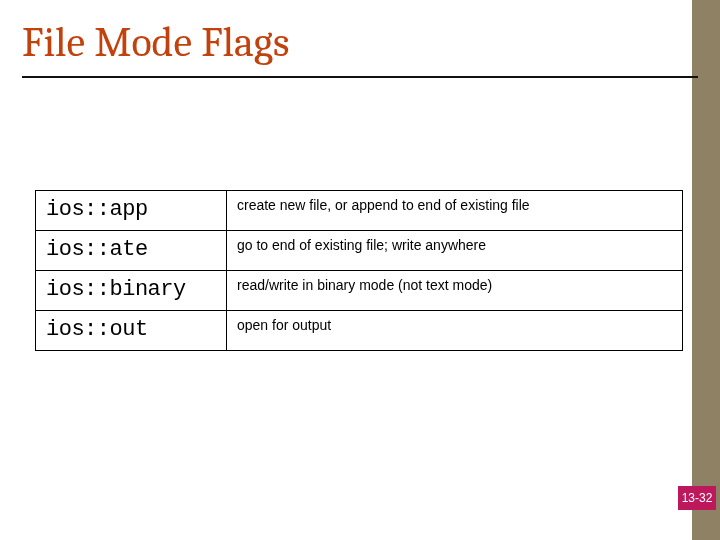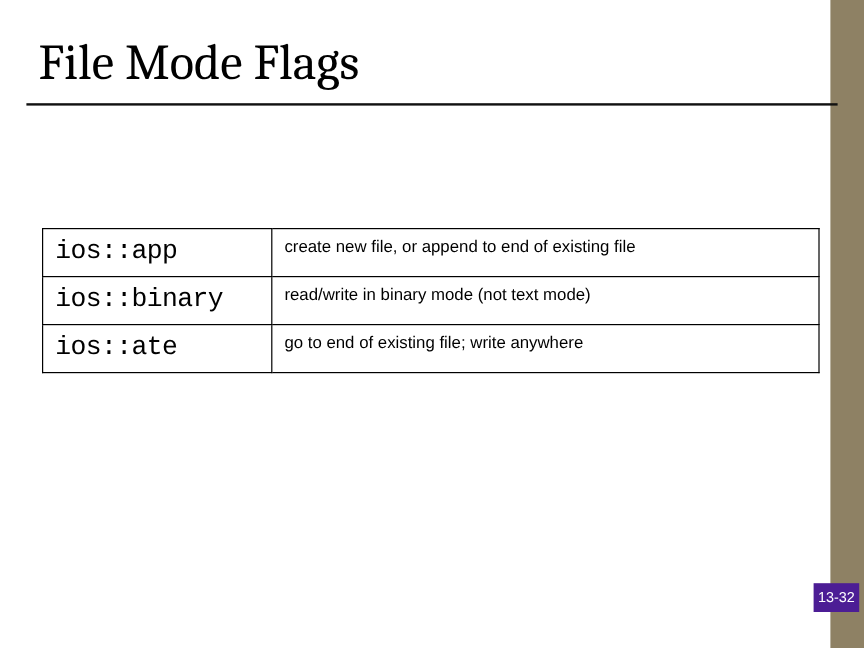--- a/index.html
+++ b/index.html
@@ -21,22 +21,22 @@
   .title-wrap {
     position: absolute;
     top: 20px;
     left: 22px;
     right: 22px;
   }
   .title {
     font-family: Cambria, "Times New Roman", Times, serif;
     font-size: 42px;
     font-weight: 400;
-    color: #000000;
-    margin: 10px;
+    color: #c2410c;
+    margin: 0;
     line-height: 1.1;
   }
   .title-underline {
     margin-top: 10px;
     border-bottom: 2px solid #111;
     width: 100%;
   }
   .flag-table {
     position: absolute;
     top: 190px;
@@ -68,21 +68,21 @@
     width: 28px;
     height: 540px;
     background: #8e8164;
   }
   .pagenum {
     position: absolute;
     right: 4px;
     bottom: 30px;
     width: 38px;
     height: 24px;
-    background: #4c1d95;
+    background: #be185d;
     color: #ffffff;
     font-family: Arial, Helvetica, sans-serif;
     font-size: 12px;
     line-height: 24px;
     text-align: center;
   }
 </style>
 </head>
 <body>
 
@@ -95,25 +95,29 @@
     <div class="title-underline"></div>
   </div>
 
   <table class="flag-table">
     <tbody>
       <tr>
         <td class="col-flag">ios::app</td>
         <td class="col-desc">create new file, or append to end of existing file</td>
       </tr>
       <tr>
+        <td class="col-flag">ios::ate</td>
+        <td class="col-desc">go to end of existing file; write anywhere</td>
+      </tr>
+      <tr>
         <td class="col-flag">ios::binary</td>
         <td class="col-desc">read/write in binary mode (not text mode)</td>
       </tr>
       <tr>
-        <td class="col-flag">ios::ate</td>
-        <td class="col-desc">go to end of existing file; write anywhere</td>
+        <td class="col-flag">ios::out</td>
+        <td class="col-desc">open for output</td>
       </tr>
     </tbody>
   </table>
 
   <div class="pagenum">13-32</div>
 
 </div>
 
 </body></html>

